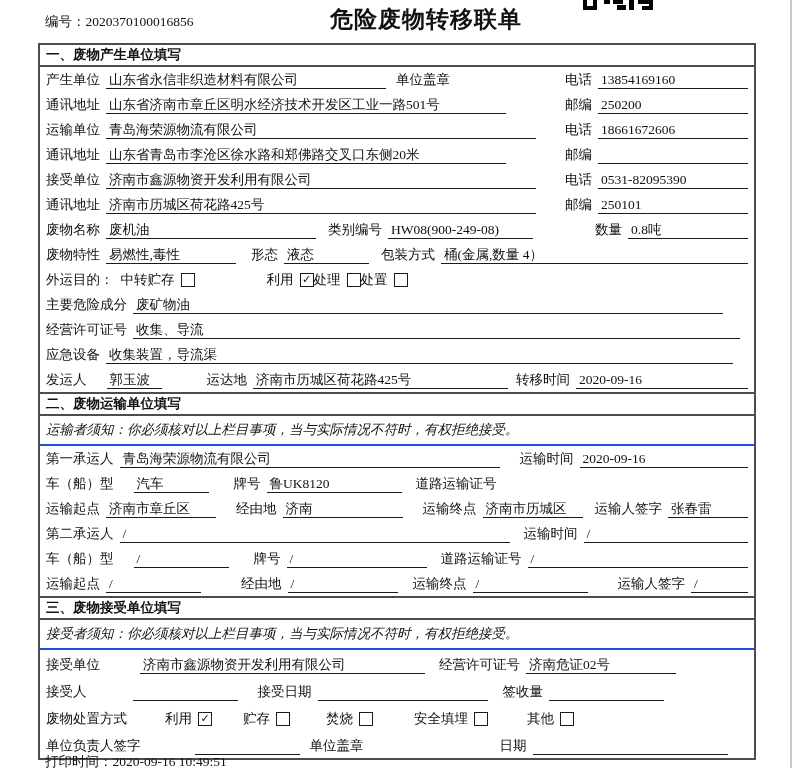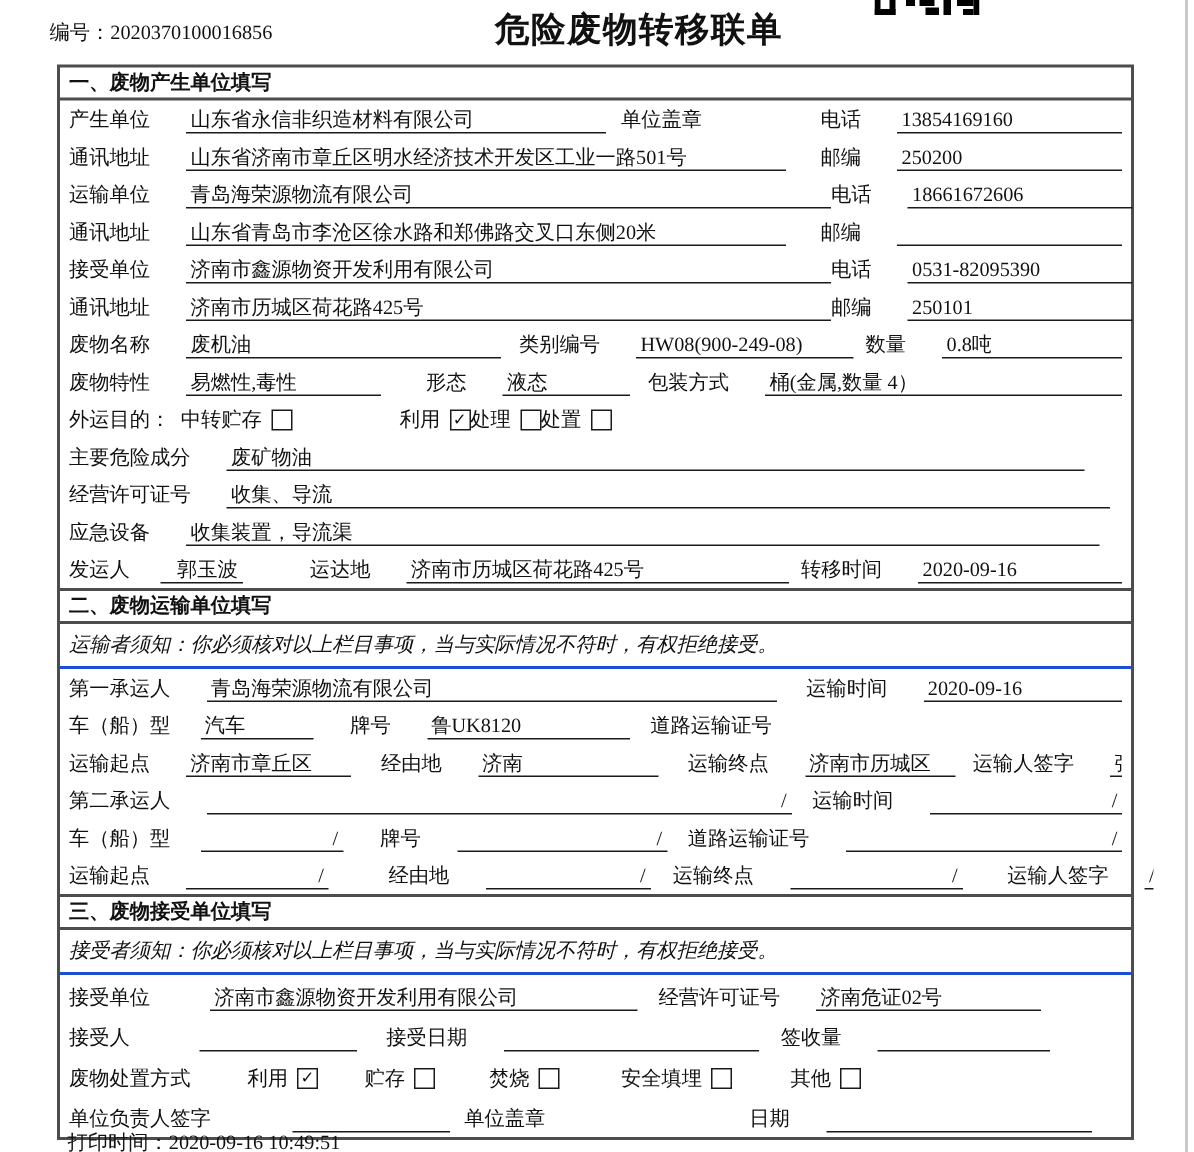--- a/index.html
+++ b/index.html
@@ -1,33 +1,33 @@
 <!DOCTYPE html>
 <html><head>
 <meta charset="utf-8">
 <style>
   html,body { margin:0; padding:0; }
   body {
     width:796px; height:768px; background:#ffffff; position:relative; overflow:hidden;
     font-family:"Liberation Serif","DejaVu Serif",serif; color:#111111;
   }
-  .hdr-no { position:absolute; left:33px; top:13px; font-size:13.5px; white-space:nowrap; }
+  .hdr-no { position:absolute; left:45px; top:13px; font-size:13.5px; white-space:nowrap; }
   .hdr-title { position:absolute; left:330px; top:4px; font-size:23px; font-weight:bold; letter-spacing:1px; white-space:nowrap; }
   .qr { position:absolute; left:583px; top:0; }
   .page-edge { position:absolute; left:790px; top:0; width:2px; height:768px; background:#c9c9c9; }
   .form { position:absolute; left:38px; top:43px; width:718px; border:2px solid #4d4d4d; box-sizing:border-box; background:#fff; }
   .sec-h { height:20px; line-height:20px; font-weight:bold; font-size:13.5px; padding-left:6px; border-bottom:2px solid #4d4d4d; }
   .sec-h.bt { border-top:2px solid #4d4d4d; }
   .note { height:28px; line-height:28px; font-size:13.5px; padding-left:6px; border-bottom:2px solid #1d4ed8; white-space:nowrap;font-style:italic; }
   .row { display:flex; align-items:flex-end; height:25px; padding:16px 6px 3px 6px; font-size:13.5px; box-sizing:border-box; }
   .sec3 .row { height:27px; }
   .lbl { white-space:nowrap; flex:0 0 auto; }
-  .val { border-bottom:1px solid #1a1a1a; white-space:nowrap; padding:0 3px; margin-left:24px; box-sizing:border-box; overflow:hidden; height:18px; line-height:18px; flex:0 0 auto; }
+  .val { border-bottom:1px solid #1a1a1a; white-space:nowrap; padding:0 3px; margin-left:6px; box-sizing:border-box; overflow:hidden; height:18px; line-height:18px; flex:0 0 auto; }
   .fx { flex:1 1 auto; }
-  .c { text-align:right; }
+  .c { text-align:left; }
   .mla { margin-left:auto; }
   .opt { display:inline-flex; align-items:center; white-space:nowrap; }
   .cb { display:inline-flex; width:12px; height:12px; border:1px solid #1a1a1a; align-items:center; justify-content:center;
         font-size:11px; line-height:12px; margin-left:6px; font-family:"DejaVu Sans",sans-serif; flex:0 0 auto; }
   .print-line { position:absolute; left:45px; top:753px; font-size:13.5px; white-space:nowrap; }
 </style>
 </head>
 <body>
 
 <div class="hdr-no"><span>编号：</span><span>2020370100016856</span></div>
@@ -100,21 +100,21 @@
       <span class="val" style="width:210px">废机油</span>
       <span class="lbl" style="margin-left:12px">类别编号</span>
       <span class="val" style="width:145px">HW08(900-249-08)</span>
       <span class="lbl mla">数量</span>
       <span class="val" style="width:120px">0.8吨</span>
     </div>
 
     <div class="row">
       <span class="lbl">废物特性</span>
       <span class="val" style="width:130px">易燃性,毒性</span>
-      <span class="lbl" style="margin-left:30px">形态</span>
+      <span class="lbl" style="margin-left:15px">形态</span>
       <span class="val" style="width:85px">液态</span>
       <span class="lbl" style="margin-left:12px">包装方式</span>
       <span class="val fx">桶(金属,数量 4）</span>
     </div>
 
     <div class="row">
       <span class="lbl">外运目的：</span>
       <span class="opt" style="margin-left:7px">
         <span>中转贮存</span>
         <span class="cb"></span>

